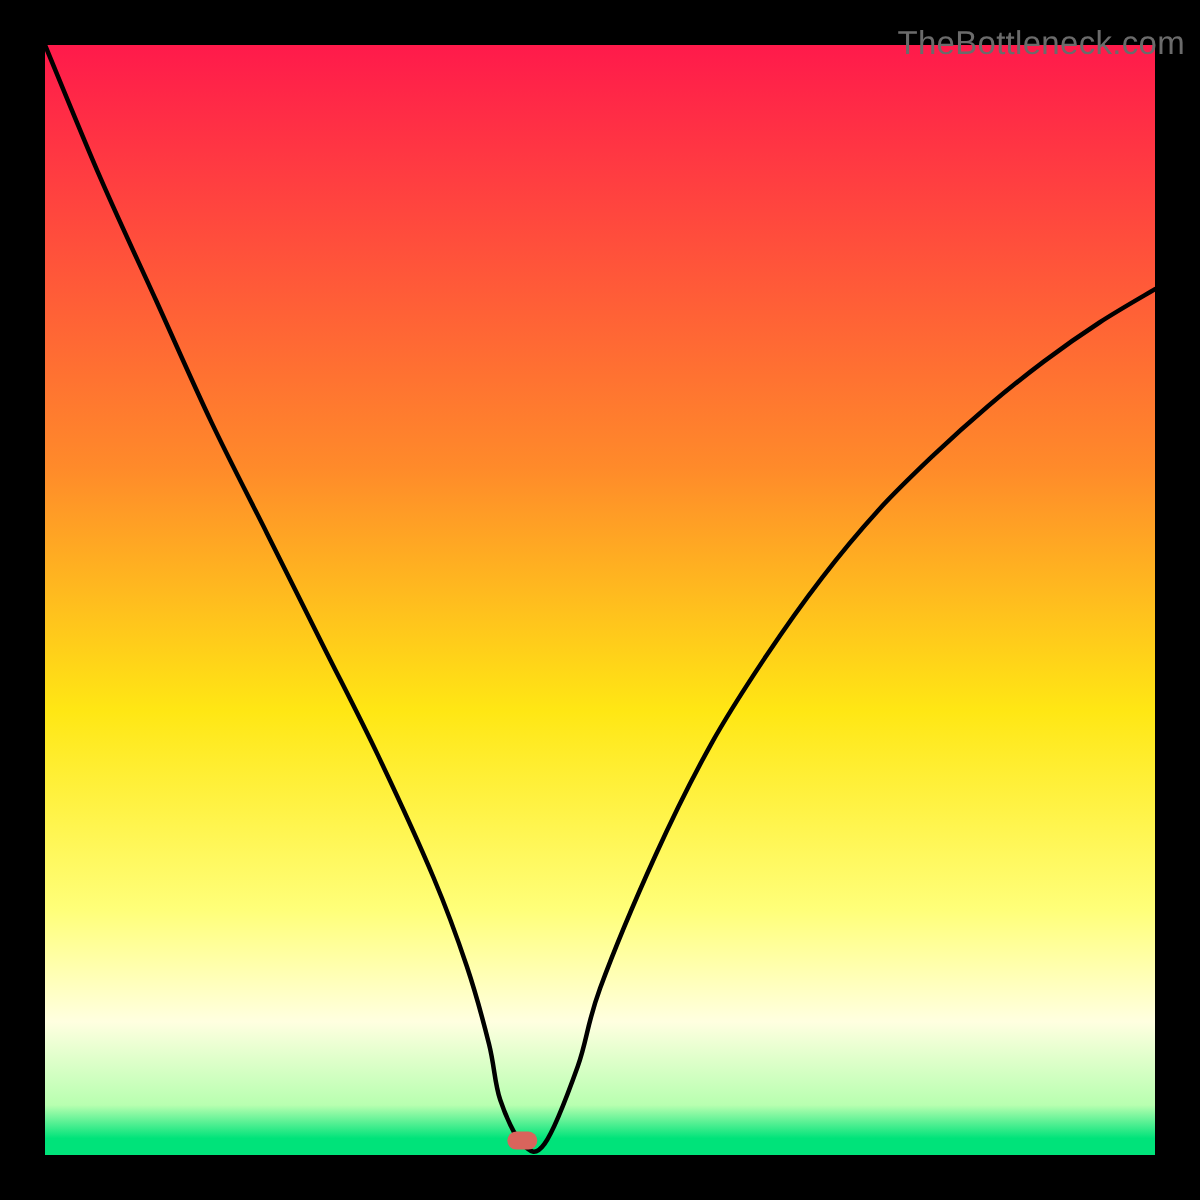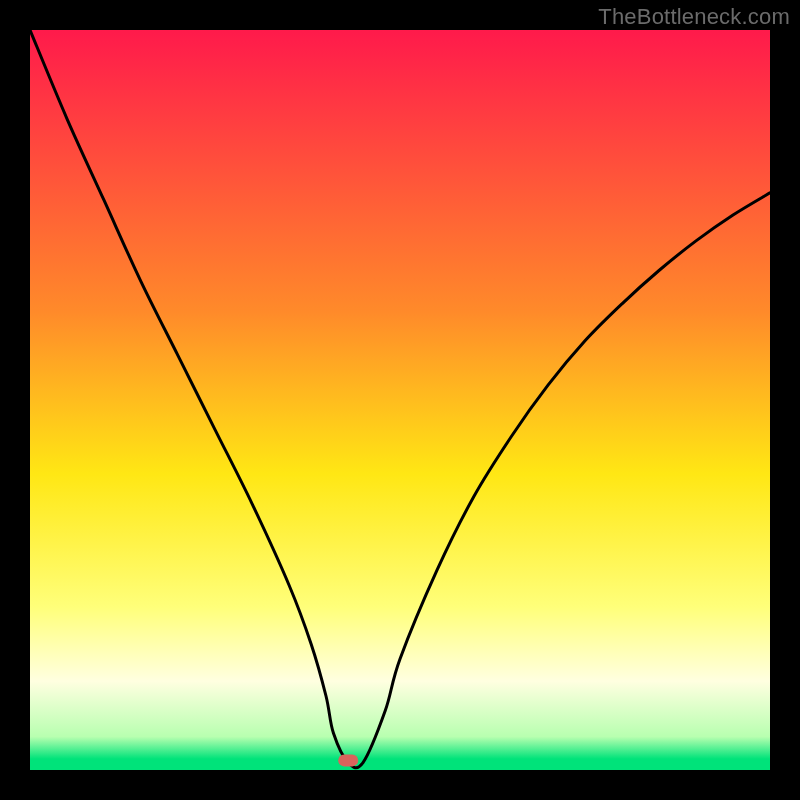--- a/index.html
+++ b/index.html
@@ -14,21 +14,21 @@
   .frame {
     position: absolute;
     left: 0;
     top: 0;
     width: 800px;
     height: 800px;
     background: #000;
   }
   .watermark {
     position: absolute;
-    top: 4px;
+    top: 16px;
     right: 10px;
     color: #6b6b6b;
     font-size: 22px;
     font-weight: 400;
     letter-spacing: 0.2px;
     z-index: 10;
     user-select: none;
   }
   svg.plot {
     position: absolute;

